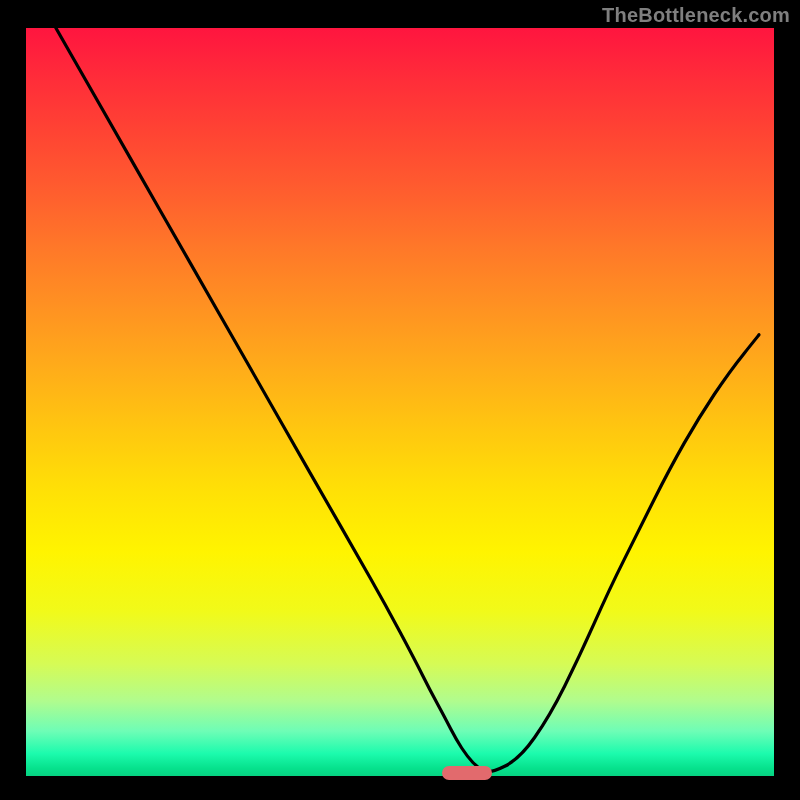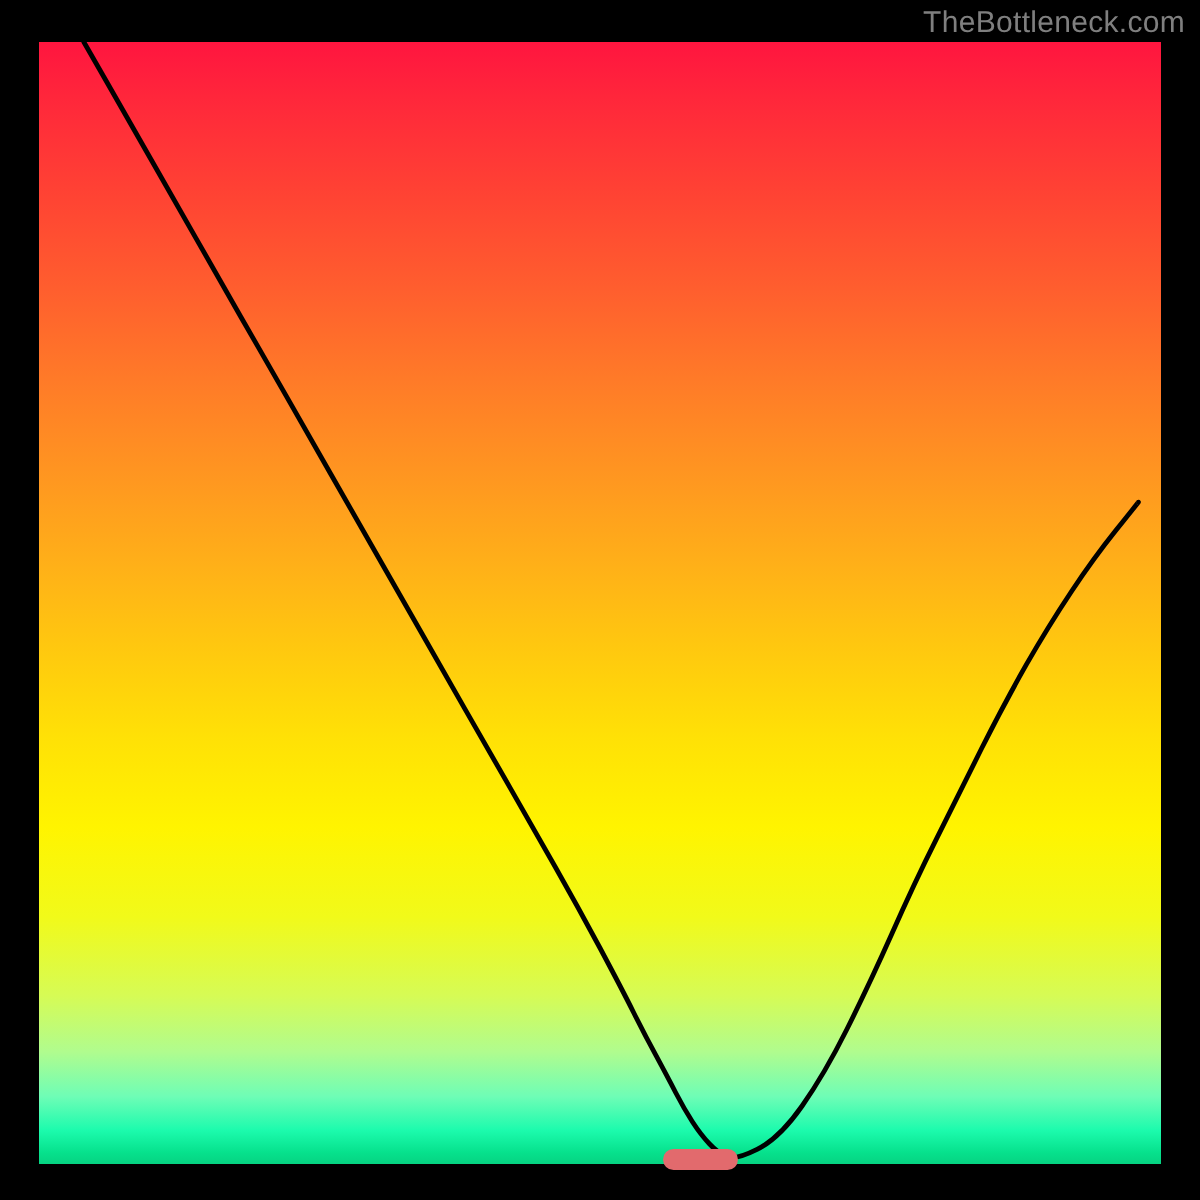--- a/index.html
+++ b/index.html
@@ -16,21 +16,21 @@
     width: 800px;
     height: 800px;
     background: #000;
   }
   .watermark {
     position: absolute;
     top: 4px;
     right: 10px;
     color: #7f7f7f;
     font-size: 20px;
-    font-weight: 400;
+    font-weight: 700;
     letter-spacing: 0.2px;
     z-index: 5;
   }
   
   .plot {
     position: absolute;
     left: 26px;
     top: 28px;
     width: 748px;
     height: 748px;

